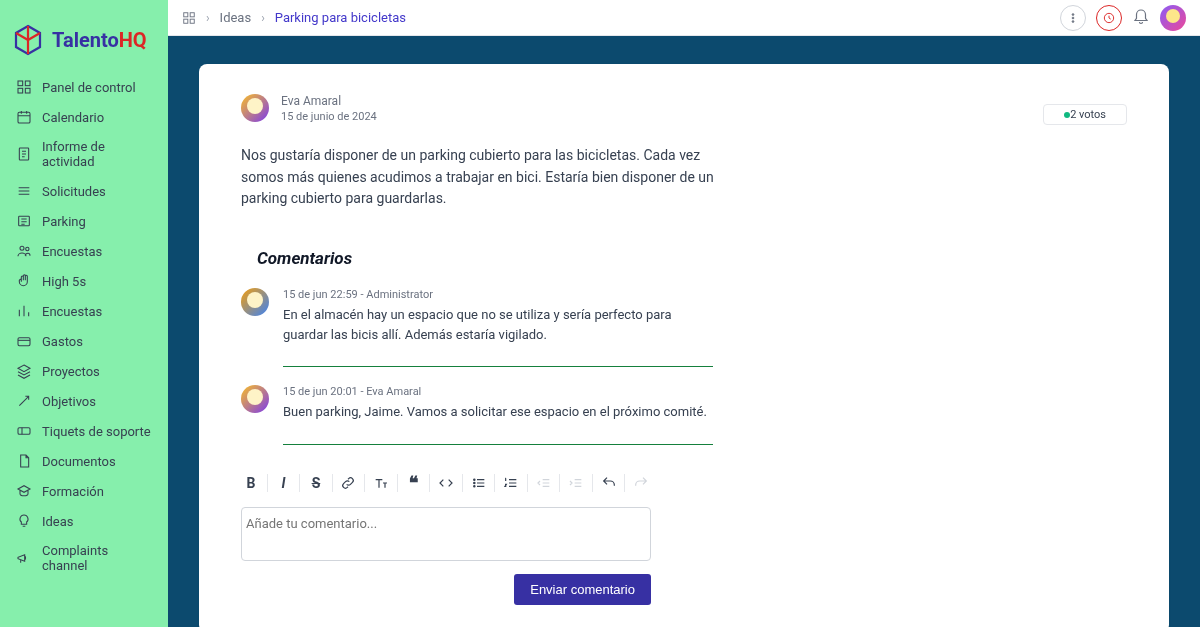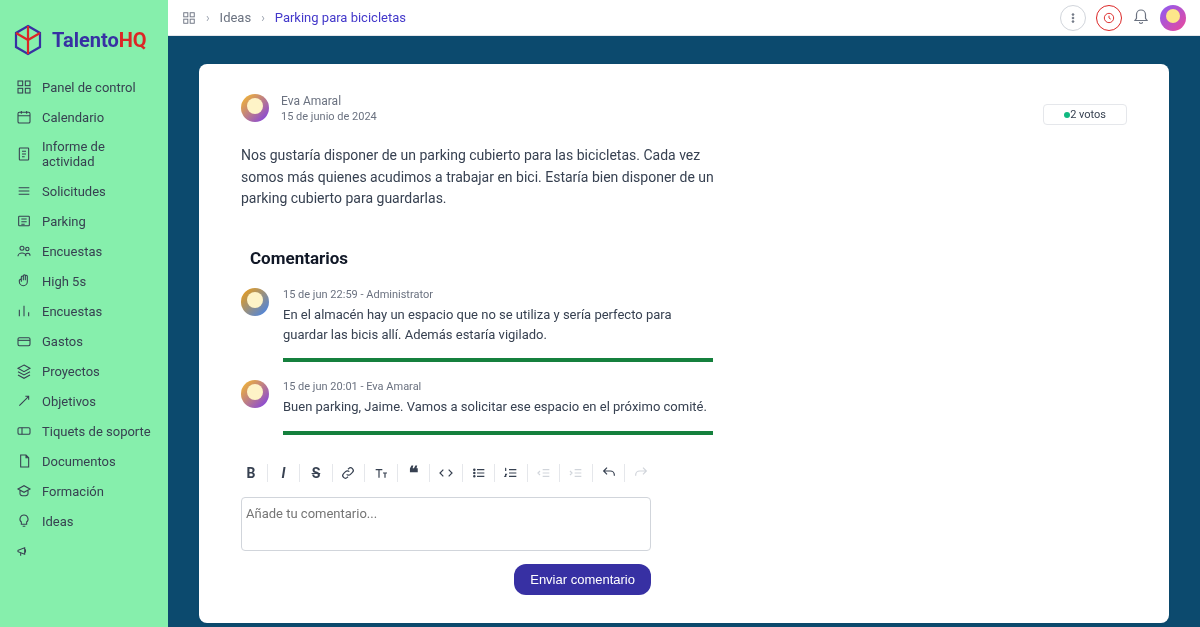--- a/index.html
+++ b/index.html
@@ -32,35 +32,35 @@
 .post-header{display:flex;align-items:flex-start;gap:12px;position:relative;}
 .avatar{width:28px;height:28px;border-radius:50%;background:linear-gradient(135deg,#fbbf24,#7c3aed);position:relative;overflow:hidden;flex-shrink:0;}
 .avatar::after{content:'';position:absolute;width:16px;height:16px;background:#fef3c7;border-radius:50%;top:4px;left:6px;}
 .avatar.admin{background:linear-gradient(135deg,#f59e0b,#3b82f6);}
 .post-meta{display:flex;flex-direction:column;gap:2px;}
 .author{font-size:12px;color:#6b7280;}
 .date{font-size:11px;color:#6b7280;}
 .vote-badge{position:absolute;right:0;top:10px;border:1px solid #e5e7eb;border-radius:4px;padding:3px 20px;font-size:11px;color:#374151;display:flex;align-items:center;}
 .dot-green{width:6px;height:6px;background:#10b981;border-radius:50%;}
 .post-body{margin:22px 0 0;max-width:480px;font-size:14px;line-height:1.55;color:#374151;}
-.comments-title{font-size:17px;font-weight:700;margin:38px 9px 20px;color:#111827;}
+.comments-title{font-size:17px;font-weight:700;margin:38px 16px 20px;color:#111827;font-style:italic;}
 .comment{display:flex;gap:14px;margin-bottom:18px;}
-.comment-body{flex:1;border-bottom:4px solid #15803d;padding-bottom:14px;max-width:430px;}
+.comment-body{flex:1;border-bottom:1px solid #15803d;padding-bottom:22px;max-width:430px;}
 .comment-meta{font-size:11px;color:#6b7280;margin-bottom:4px;}
 .comment-text{font-size:13px;color:#374151;line-height:1.5;}
 .editor{margin-top:20px;max-width:410px;}
 .toolbar{display:flex;align-items:center;gap:2px;padding:4px 0;margin-bottom:6px;}
 .tb-btn{width:28px;height:28px;display:flex;align-items:center;justify-content:center;cursor:pointer;color:#374151;border-radius:3px;font-weight:700;font-size:14px;}
 .tb-btn.disabled{color:#d1d5db;cursor:default;}
 .tb-sep{width:1px;height:18px;background:#e5e7eb;margin:0 4px;}
 .tb-ico{width:16px;height:16px;stroke:#374151;fill:none;stroke-width:1.8;}
 .tb-ico.dis{stroke:#d1d5db;}
 .editor-input{width:100%;min-height:54px;border:1px solid #d1d5db;border-radius:4px;padding:8px 4px;font-size:13px;color:#9ca3af;resize:none;font-family:inherit;}
 .submit-row{display:flex;justify-content:flex-end;margin-top:10px;max-width:410px;}
-.submit-btn{background:#3730a3;color:#fff;border:none;padding:8px 16px;font-size:13px;border-radius:12px;cursor:pointer;font-weight:500;}
+.submit-btn{background:#3730a3;color:#fff;border:none;padding:8px 16px;font-size:13px;border-radius:3px;cursor:pointer;font-weight:500;}
 </style>
 </head>
 <body>
 
 <div class="app">
   <aside class="sidebar">
     <div class="logo-area">
       <svg class="logo-cube" viewBox="0 0 32 32">
           <path d="M16 2 L28 9 L28 23 L16 30 L4 23 L4 9 Z" fill="none" stroke="#3730a3" stroke-width="2.2"></path>
           <path d="M16 2 L16 16 L28 9 M16 16 L4 9 M16 16 L16 30" fill="none" stroke="#dc2626" stroke-width="2.2"></path>
@@ -165,20 +165,21 @@
       <div class="nav-item">
           <svg class="nav-icon" viewBox="0 0 24 24">
             <path d="M12 3a6 6 0 00-4 10.5V17h8v-3.5A6 6 0 0012 3zM10 20h4"></path>
           </svg>
           <span>Ideas</span>
         </div>
       <div class="nav-item">
           <svg class="nav-icon" viewBox="0 0 24 24">
             <path d="M3 11v2l10 4V7L3 11zM13 9a4 4 0 010 6M7 15v4"></path>
           </svg>
+          <span>Complaints channel</span>
         </div>
     </nav>
   </aside>
 
   <main class="main">
     <div class="topbar">
       <div class="breadcrumb">
         <svg class="bc-icon" viewBox="0 0 24 24">
             <rect x="3" y="3" width="7" height="7"></rect>
             <rect x="14" y="3" width="7" height="7"></rect>

